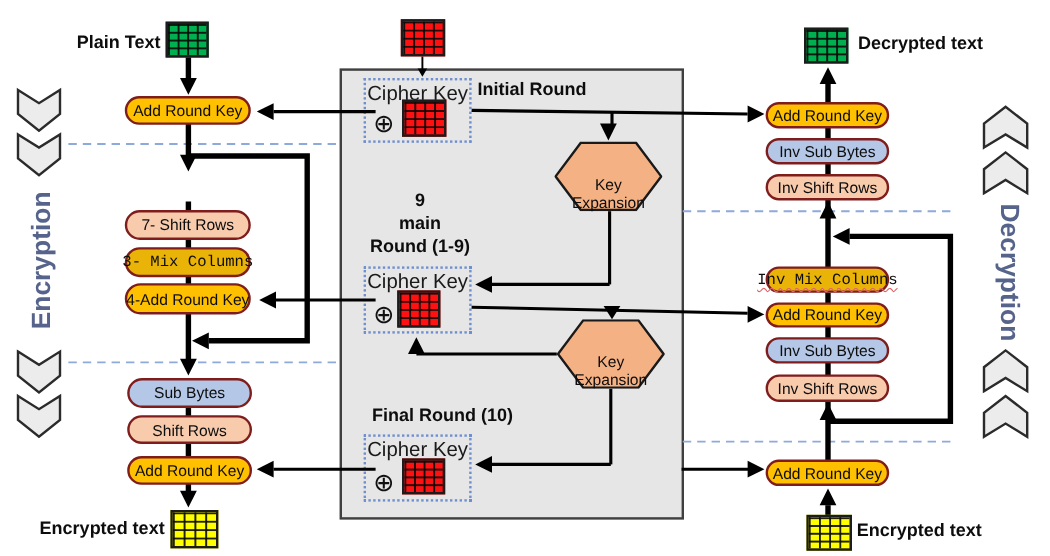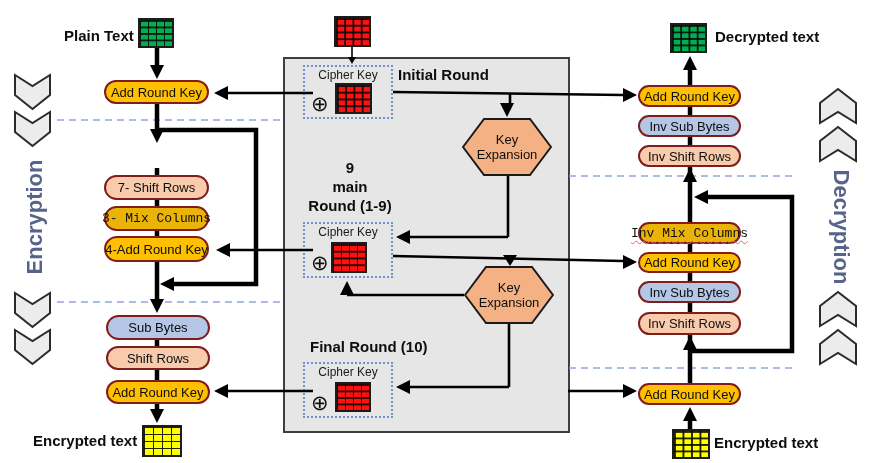--- a/index.html
+++ b/index.html
@@ -18,25 +18,25 @@
   .wavy{text-decoration:underline wavy #e06666;text-decoration-thickness:1px;text-underline-offset:3px;}
   .state-grid{position:absolute;z-index:4;border:2px solid #1c1c1c;box-sizing:border-box;
         background-image:linear-gradient(to right,rgba(10,10,10,.9) 1.5px,transparent 1.5px),
                          linear-gradient(to bottom,rgba(10,10,10,.9) 1.5px,transparent 1.5px);
         background-size:25% 100%,100% 25%;}
   .g-green{background-color:#00B050;}
   .g-red{background-color:#FF1111;}
   .g-yellow{background-color:#FFFF00;}
   .big-label{position:absolute;z-index:4;font-weight:bold;font-size:15px;color:#0d0d0d;white-space:nowrap;}
   .cipherbox{position:absolute;z-index:2;border:2px dotted #6E8FD0;box-sizing:border-box;}
-  .ck-label{position:absolute;top:1px;left:0;width:100%;text-align:center;font-size:12px;color:#1a1a1a;}
+  .ck-label{position:absolute;top:1px;left:0;width:100%;text-align:center;font-size:17px;color:#1a1a1a;}
   .xor{position:absolute;left:6px;font-size:21px;color:#111;line-height:1;}
   .hex{position:absolute;z-index:4;width:90px;height:58px;}
   .hex-label{position:absolute;left:0;top:0;width:100%;height:100%;display:flex;flex-direction:column;
-        align-items:center;justify-content:center;font-size:13px;line-height:15px;color:#0d0d0d;}
+        align-items:center;justify-content:flex-end;font-size:13px;line-height:15px;color:#0d0d0d;}
   .side-label{position:absolute;z-index:4;font-weight:bold;font-size:22px;color:#56648C;white-space:nowrap;}
   #enc-label{left:35px;top:217px;transform:translate(-50%,-50%) rotate(-90deg);}
   #dec-label{left:841px;top:227px;transform:translate(-50%,-50%) rotate(90deg);}
 </style>
 </head>
 <body>
 
 <div id="stage">
 
   <div class="panel"></div>

